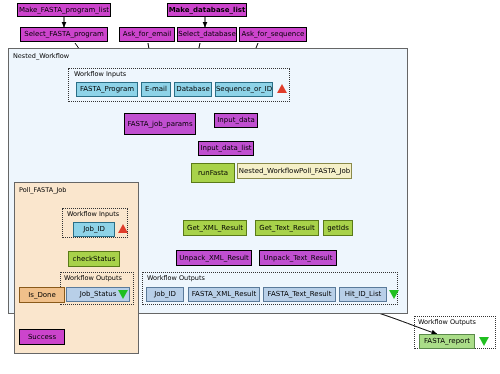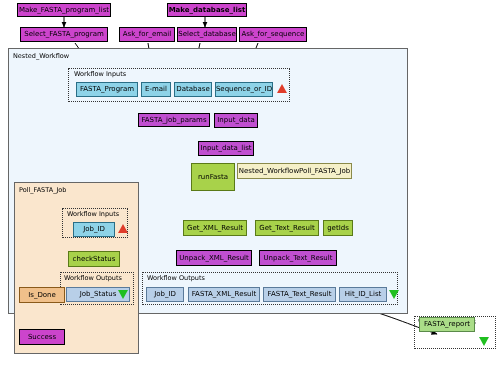--- a/index.html
+++ b/index.html
@@ -228,33 +228,33 @@
   <div class="node n-blue" style="left:174px; top:82px; width:38px; height:15px;">
     <span>Database</span>
   </div>
 
   <div class="node n-blue" style="left:215px; top:82px; width:58px; height:15px;">
     <span>Sequence_or_ID</span>
   </div>
 
   <div class="tri tri-up" style="left:277px; top:84px;"></div>
 
-  <div class="node n-purple" style="left:124px; top:113px; width:72px; height:14px;margin-left:14px;">
+  <div class="node n-purple" style="left:124px; top:113px; width:72px; height:22px;">
     <span>FASTA_job_params</span>
   </div>
 
   <div class="node n-purple" style="left:214px; top:113px; width:44px; height:15px;">
     <span>Input_data</span>
   </div>
 
   <div class="node n-purple" style="left:198px; top:141px; width:56px; height:15px;">
     <span>Input_data_list</span>
   </div>
 
-  <div class="node n-green" style="left:191px; top:163px; width:44px; height:28px;">
+  <div class="node n-green" style="left:191px; top:163px; width:44px; height:20px;">
     <span>runFasta</span>
   </div>
 
   <div class="node n-cream" style="left:237px; top:163px; width:115px; height:16px;">
     <span>Nested_WorkflowPoll_FASTA_Job</span>
   </div>
 
   <div class="node n-green" style="left:183px; top:220px; width:64px; height:16px;">
     <span>Get_XML_Result</span>
   </div>
@@ -310,19 +310,19 @@
   <div class="node n-steel" style="left:66px; top:287px; width:64px; height:15px;">
     <span>Job_Status</span>
   </div>
 
   <div class="tri tri-down" style="left:118px; top:290px;"></div>
 
   <div class="node n-magenta" style="left:19px; top:329px; width:46px; height:16px;">
     <span>Success</span>
   </div>
 
-  <div class="node n-pale" style="left:419px; top:317px; width:56px; height:15px;">
+  <div class="node n-pale" style="left:419px; top:334px; width:56px; height:15px;">
     <span>FASTA_report</span>
   </div>
 
   <div class="tri tri-down" style="left:479px; top:337px;"></div>
 
 </div>
 
 </body></html>

